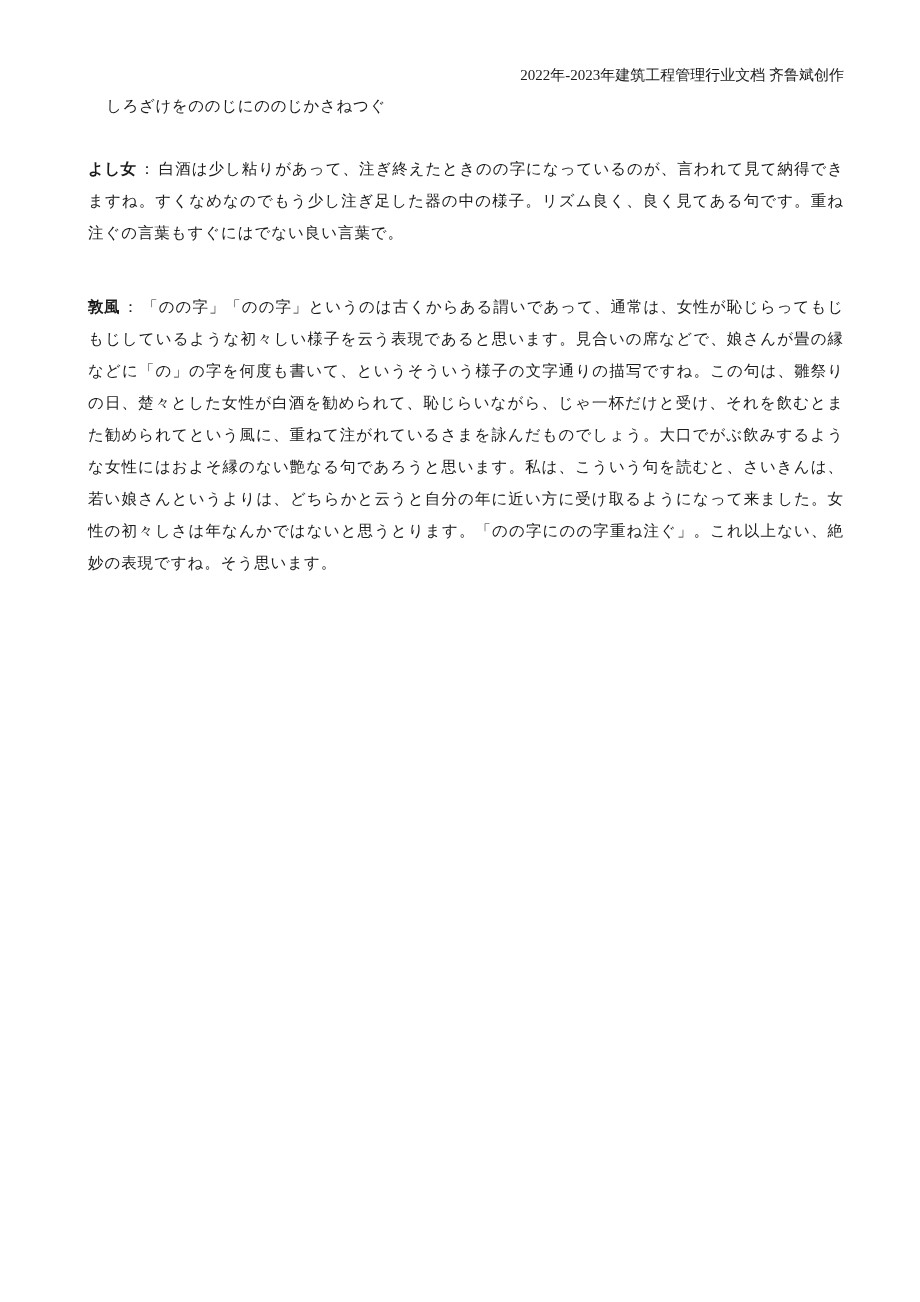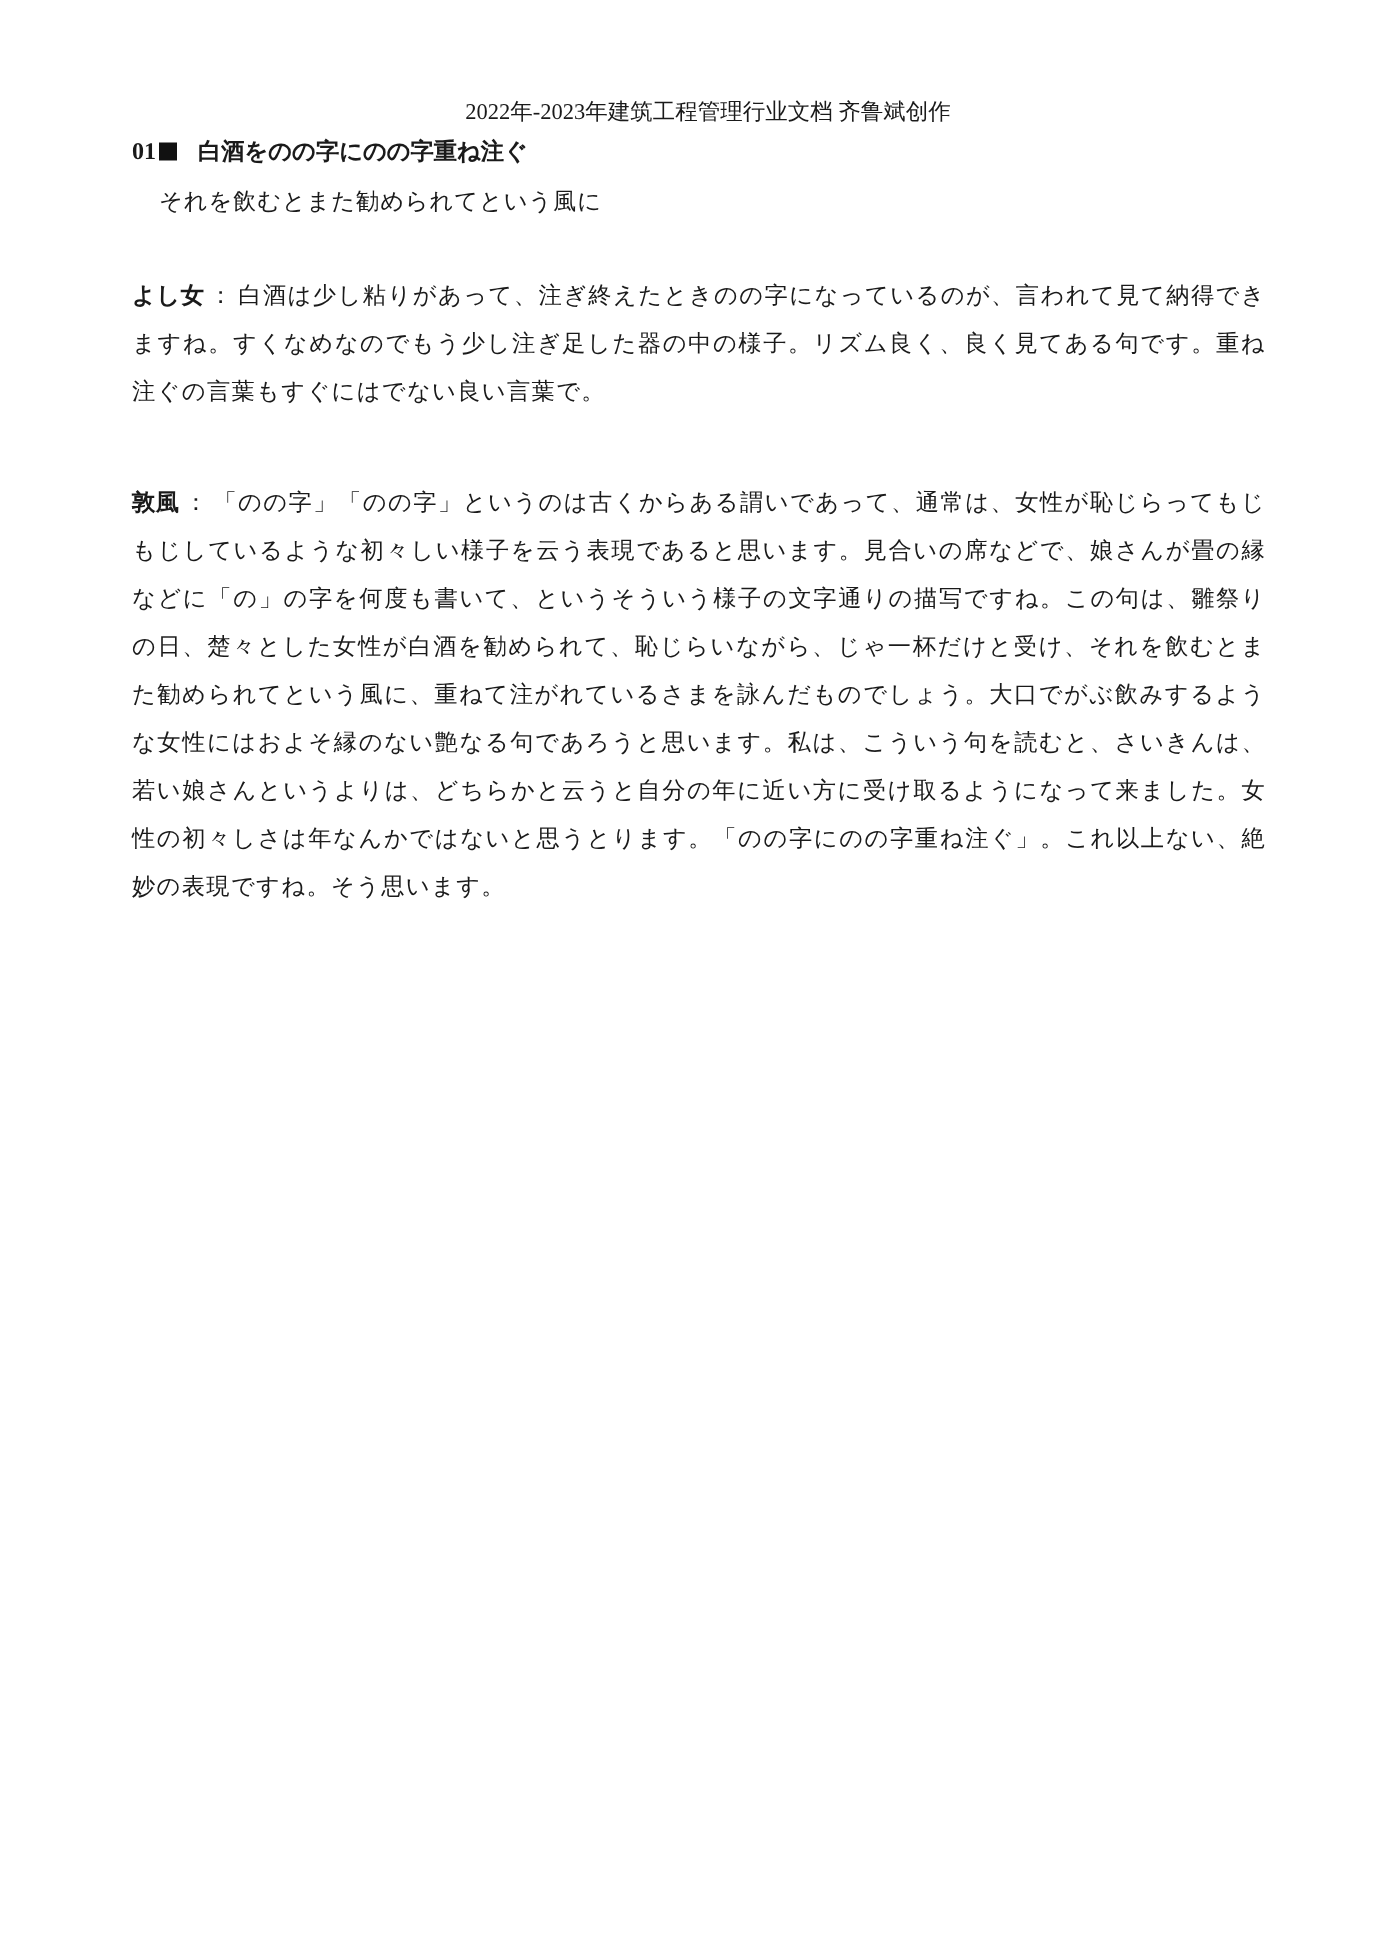--- a/index.html
+++ b/index.html
@@ -15,21 +15,21 @@
       color: #1a1a1a;
       font-family: "DejaVu Serif", "Liberation Serif", serif;
     }
     .page {
       position: absolute;
       left: 88px;
       top: 64px;
       width: 756px;
     }
     .header {
-      text-align: center;
+      text-align: right;
       font-size: 15px;
       line-height: 22px;
       height: 22px;
       margin-left: 0;
       padding-left: 12px;
       font-family: "Liberation Serif", "DejaVu Serif", serif;
     }
     .title {
       font-family: "DejaVu Sans", "Liberation Sans", sans-serif;
       font-weight: bold;
@@ -79,25 +79,22 @@
     .c4 { margin-top: 33px; }
     .c5 { margin-top: 42px; }
     .c6 { margin-top: 33px; }
   </style>
 </head>
 <body>
 
 <div class="page">
   <div class="header">2022年-2023年建筑工程管理行业文档 齐鲁斌创作</div>
 
-  <div class="title">
-    <span class="num">01</span><span class="square"></span><span>白酒をのの字にのの字重ね注ぐ</span>
-  </div>
 
-  <div class="reading">それを飲むとまた勧められてという風に</div>
+  <div class="reading">しろざけをののじにののじかさねつぐ</div>
 
 
   <div class="comment c2">
     <span class="author">よし女</span><span class="sep">：</span><span>白酒は少し粘りがあって、注ぎ終えたときのの字になっているのが、言われて見て納得できますね。すくなめなのでもう少し注ぎ足した器の中の様子。リズム良く、良く見てある句です。重ね注ぐの言葉もすぐにはでない良い言葉で。</span>
   </div>
 
 
 
   <div class="comment c5">
     <span class="author">敦風</span><span class="sep">：</span><span>「のの字」「のの字」というのは古くからある謂いであって、通常は、女性が恥じらってもじもじしているような初々しい様子を云う表現であると思います。見合いの席などで、娘さんが畳の縁などに「の」の字を何度も書いて、というそういう様子の文字通りの描写ですね。この句は、雛祭りの日、楚々とした女性が白酒を勧められて、恥じらいながら、じゃ一杯だけと受け、それを飲むとまた勧められてという風に、重ねて注がれているさまを詠んだものでしょう。大口でがぶ飲みするような女性にはおよそ縁のない艶なる句であろうと思います。私は、こういう句を読むと、さいきんは、若い娘さんというよりは、どちらかと云うと自分の年に近い方に受け取るようになって来ました。女性の初々しさは年なんかではないと思うとります。「のの字にのの字重ね注ぐ」。これ以上ない、絶妙の表現ですね。そう思います。</span>

